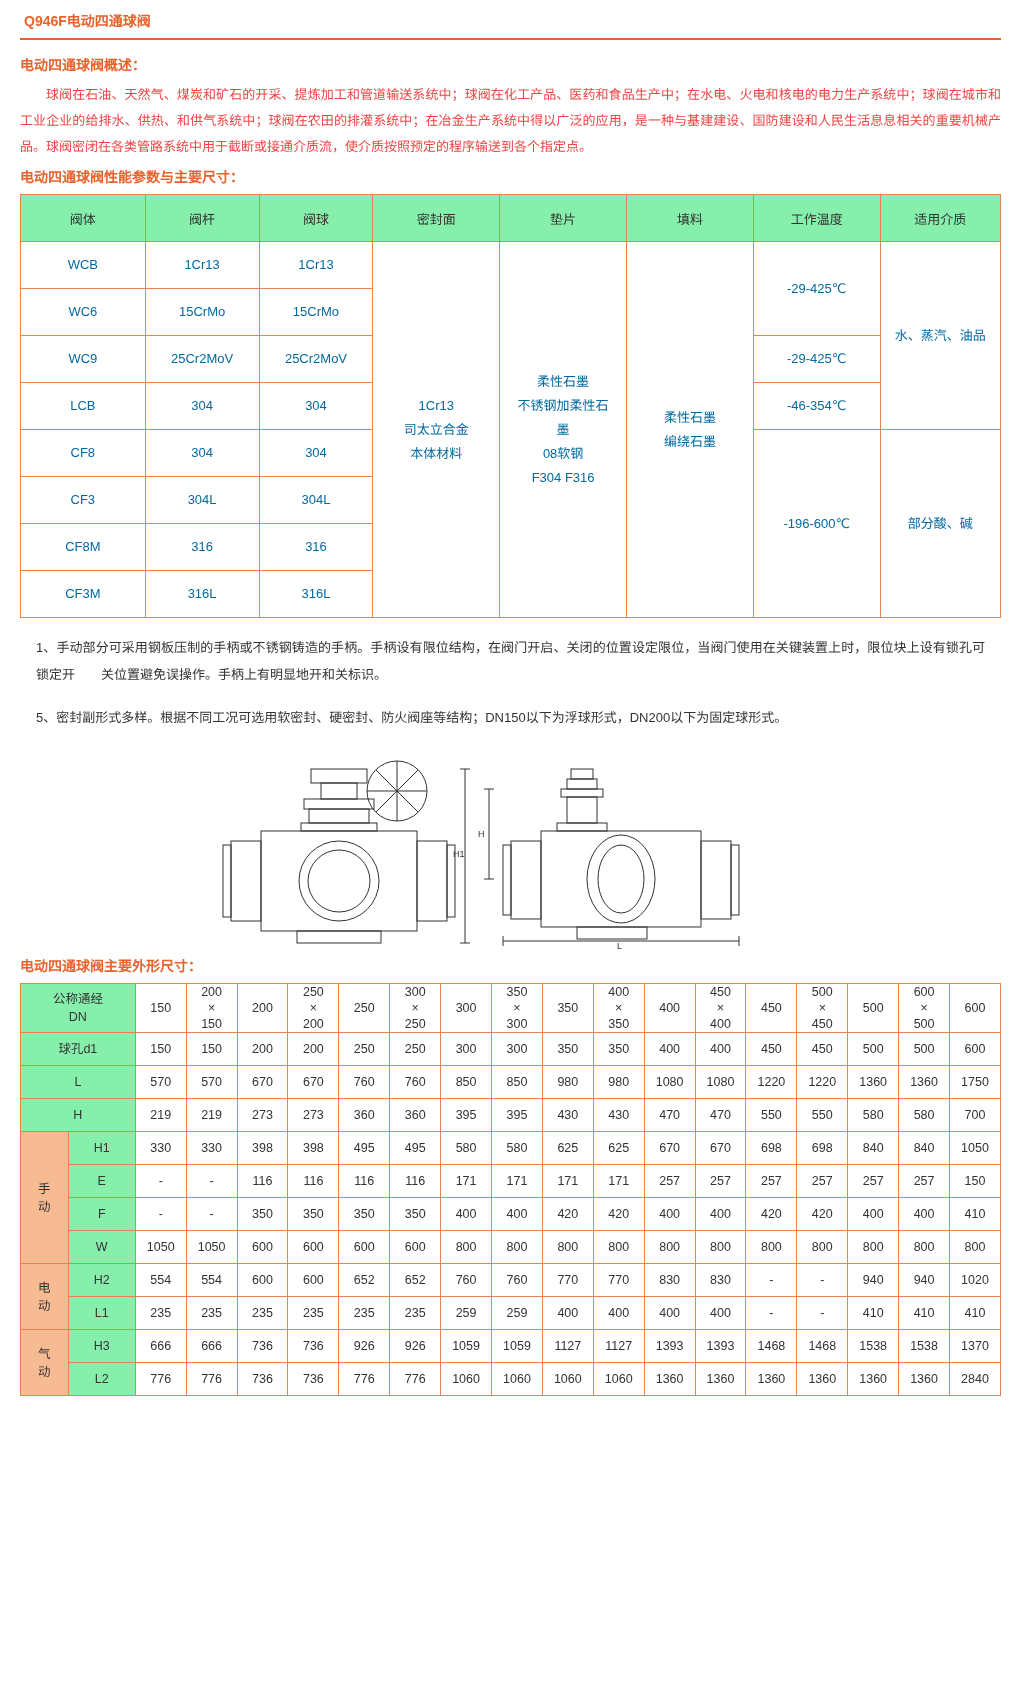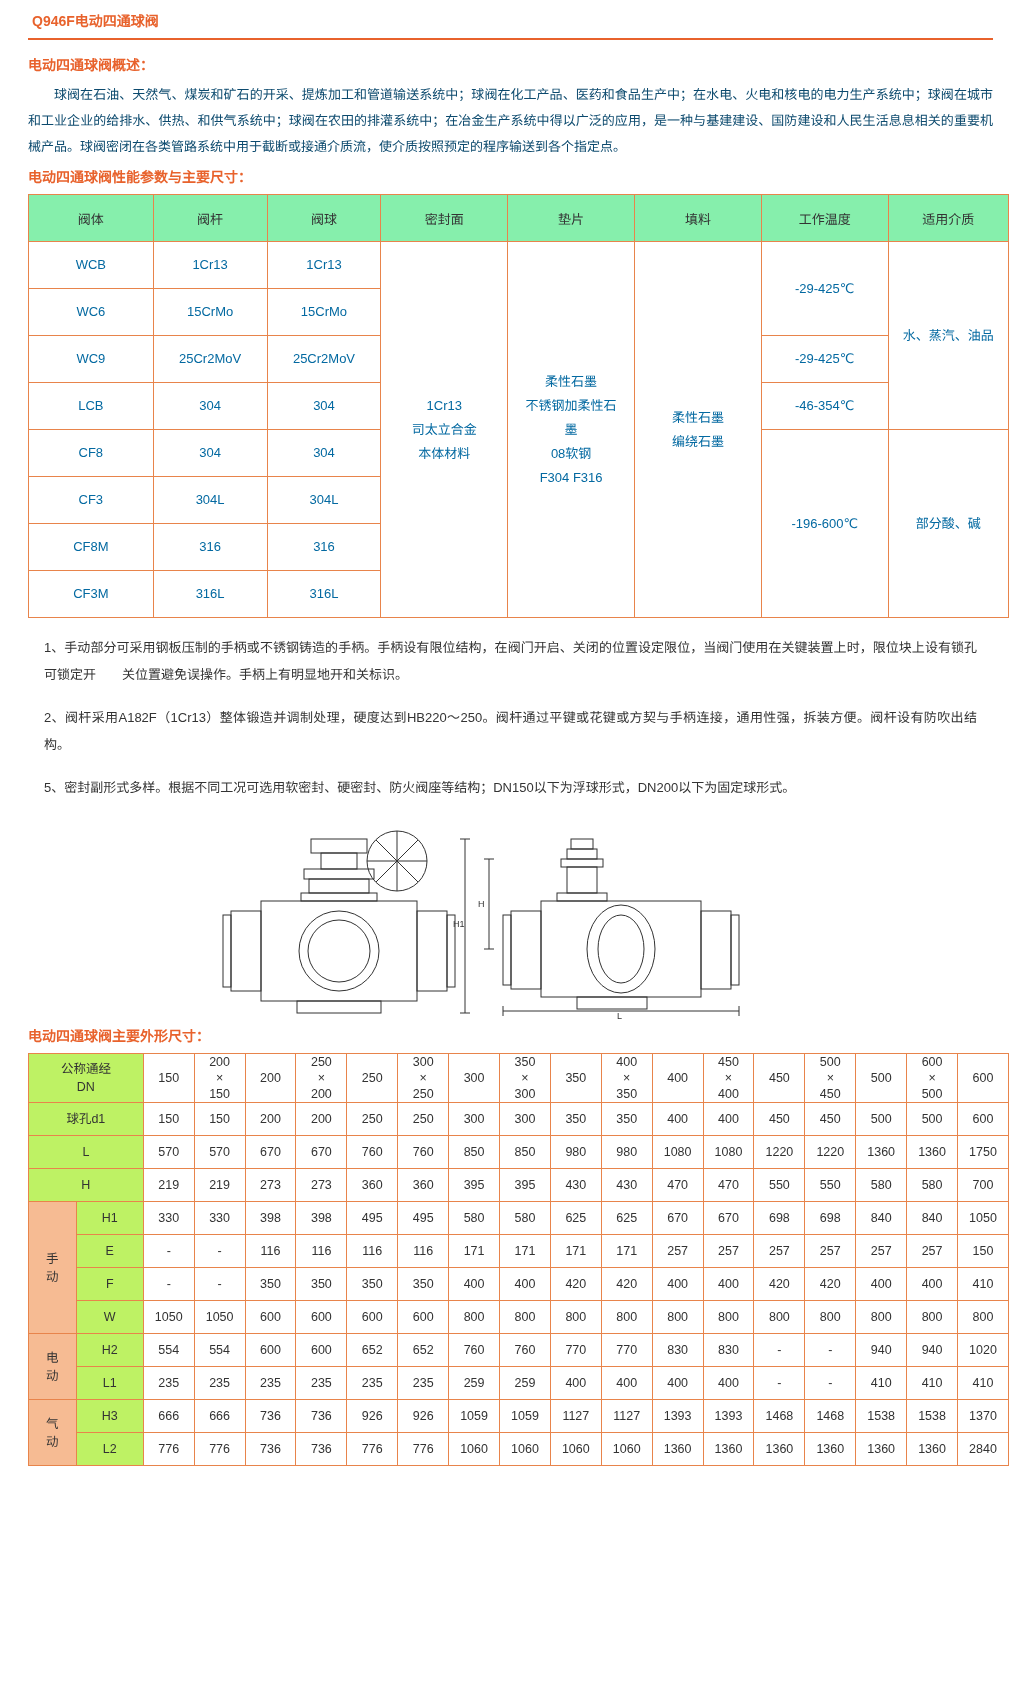--- a/index.html
+++ b/index.html
@@ -3,41 +3,41 @@
 <meta charset="utf-8">
 <style>
   html,body{margin:0;padding:0;}
   body{
     width:1021px;
     background:#ffffff;
     font-family:"Liberation Sans","DejaVu Sans",sans-serif;
     font-size:13px;
     color:#333;
   }
-  .page{width:1021px;box-sizing:border-box;padding:0 28px;}
+  .page{width:1021px;box-sizing:border-box;padding:0 20px;}
   .title-bar{
     border-bottom:2px solid #e8622c;
     padding:10px 0 8px 4px;
     margin-bottom:14px;
   }
   .title-bar .t{
     color:#e8622c;
     font-weight:bold;
     font-size:14px;
   }
   h2.section{
     color:#e8622c;
     font-size:14px;
     font-weight:bold;
     margin:6px 0 8px 0;
   }
   p.para{
     line-height:26px;
     font-size:13px;
-    color:#0c4a6e;
+    color:#ef4444;
     margin:0 0 4px 0;
     text-indent:2em;
     text-align:justify;
   }
   p.feat{
     line-height:27px;
     font-size:13px;
     color:#333;
     margin:16px;
     text-align:justify;
@@ -66,21 +66,21 @@
   table.t2{table-layout:fixed;width:981px;}
   table.t2 td,table.t2 th{
     border:1px solid #e8844b;
     font-size:12.5px;
     text-align:center;
     color:#333;
     height:32px;
     line-height:18px;
     padding:0 1px;
   }
-  table.t2 .lbl{background:#bef264;}
+  table.t2 .lbl{background:#86efac;}
   table.t2 .grp{background:#f6bb93;}
   table.t2 .dncell{line-height:16px;}
   .figure{
     margin:18px 0 6px 0;
     display:flex;
     justify-content:center;
   }
   .fig-svg{display:block;}
   .spacer{height:10px;}
 </style>
@@ -187,21 +187,20 @@
 
       <tr>
         <td>CF3M</td>
         <td>316L</td>
         <td>316L</td>
       </tr>
     </tbody>
   </table>
 
   <p class="feat">1、手动部分可采用钢板压制的手柄或不锈钢铸造的手柄。手柄设有限位结构，在阀门开启、关闭的位置设定限位，当阀门使用在关键装置上时，限位块上设有锁孔可锁定开　　关位置避免误操作。手柄上有明显地开和关标识。</p>
-  <p class="feat">2、阀杆采用A182F（1Cr13）整体锻造并调制处理，硬度达到HB220～250。阀杆通过平键或花键或方契与手柄连接，通用性强，拆装方便。阀杆设有防吹出结构。</p>
   <p class="feat">5、密封副形式多样。根据不同工况可选用软密封、硬密封、防火阀座等结构；DN150以下为浮球形式，DN200以下为固定球形式。</p>
 
   <div class="figure">
     <svg class="fig-svg" width="620" height="200" viewBox="0 0 620 200">
       <g fill="none" stroke="#333" stroke-width="1">
 
         <rect x="110" y="20" width="56" height="14"></rect>
         <rect x="120" y="34" width="36" height="16"></rect>
         <rect x="103" y="50" width="70" height="10"></rect>
         <circle cx="196" cy="42" r="30"></circle>

